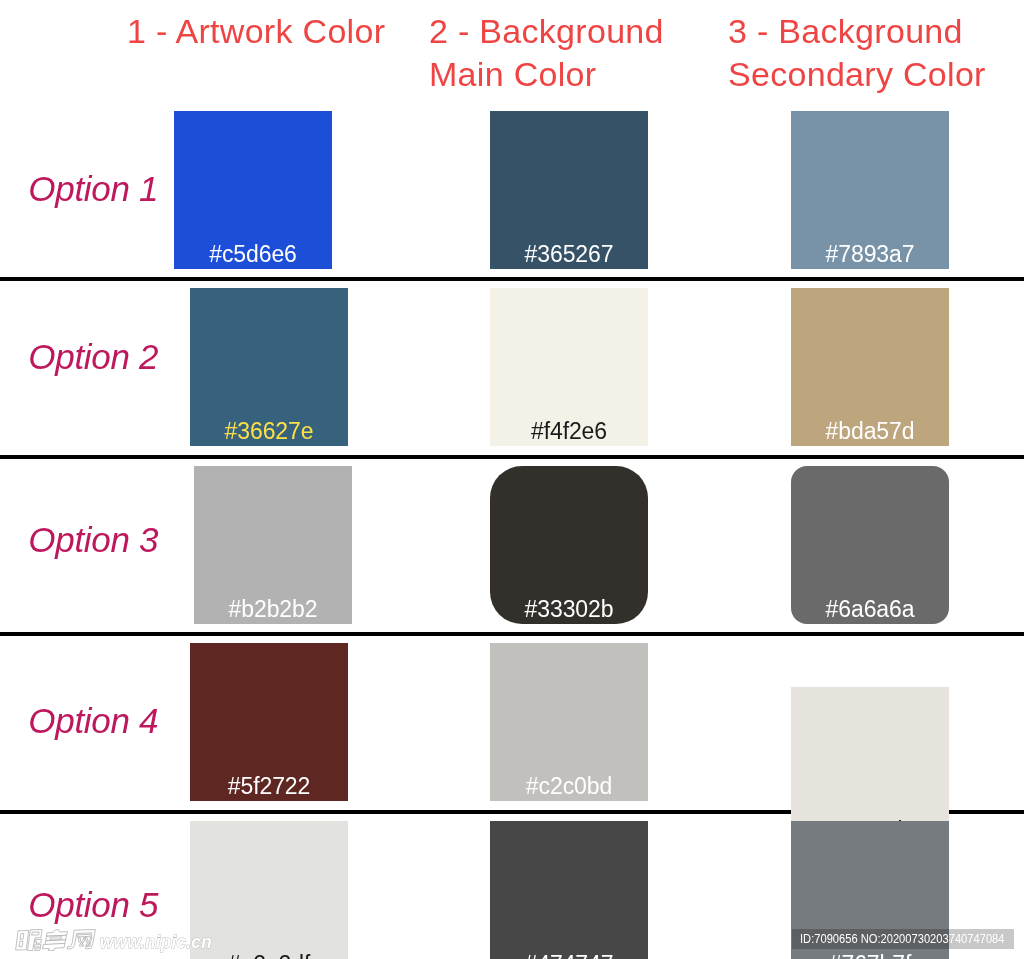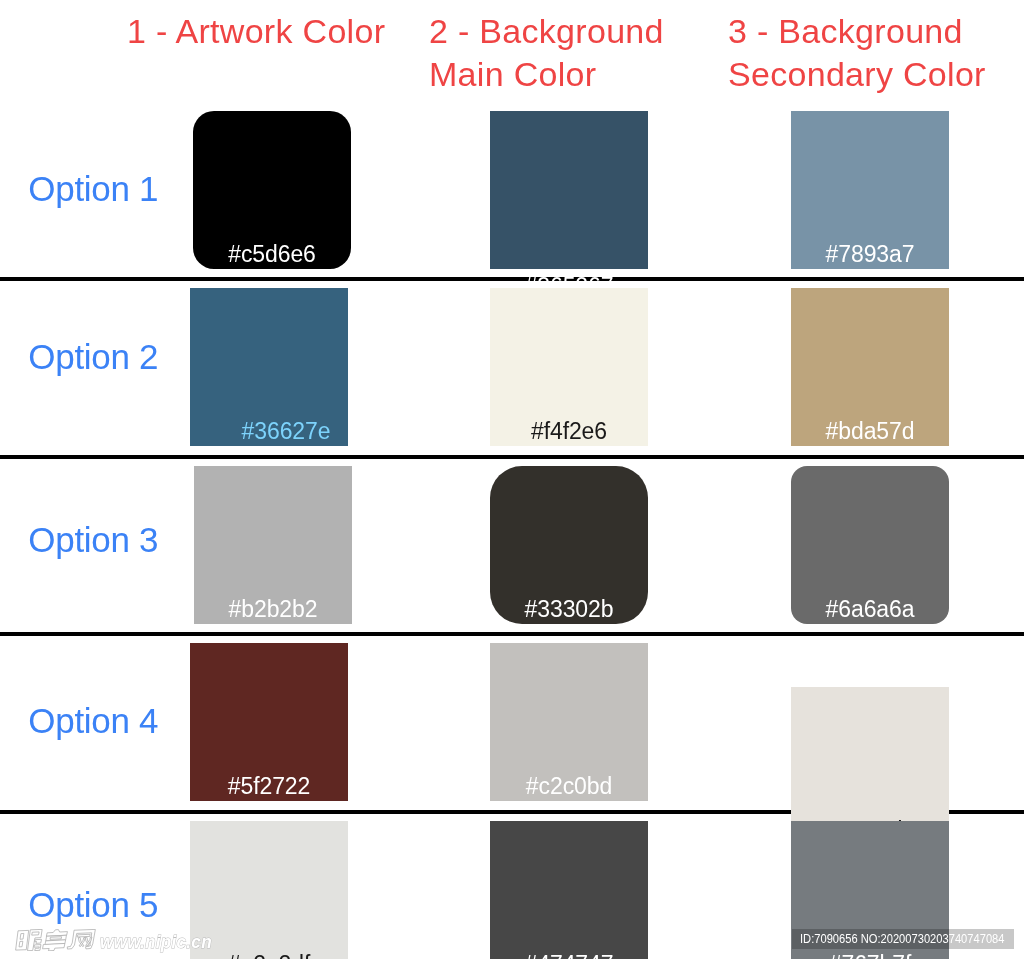--- a/index.html
+++ b/index.html
@@ -4,22 +4,22 @@
 <style>
   html,body{margin:0;padding:0;}
   body{width:1024px;height:959px;background:#ffffff;overflow:hidden;
        font-family:"Liberation Sans",sans-serif;position:relative;
        -webkit-font-smoothing:antialiased;}
   #sheet{position:absolute;left:0;top:0;width:1024px;height:959px;}
 
   .col-header{position:absolute;text-align:left;color:#ef4444;
        font-size:34px;line-height:43px;font-weight:400;letter-spacing:0.3px;}
 
-  .row-label{position:absolute;color:#3b82f6;font-size:35px;line-height:35px;
-       letter-spacing:-0.3px;white-space:nowrap;}
+  .row-label{position:absolute;color:#be185d;font-size:35px;line-height:35px;
+       letter-spacing:-0.3px;white-space:nowrap;font-style:italic;}
 
   .row-sep{position:absolute;left:0;width:1024px;height:4px;background:#000000;}
 
   .swatch{position:absolute;width:158px;height:158px;}
 
   #wm-logo{position:absolute;left:15.1px;top:928.7px;display:block;}
   #wm-site{position:absolute;left:99.9px;top:931.7px;font-size:19px;
        line-height:19px;font-weight:bold;font-style:italic;color:#ffffff;
        letter-spacing:0.3px;white-space:nowrap;display:inline-block;
        transform:scaleX(0.90);transform-origin:left top;
@@ -54,32 +54,32 @@
   <div class="row-label" style="left:28.3px;top:339.0px;">Option 2</div>
   <div class="row-label" style="left:28.3px;top:522.1px;">Option 3</div>
   <div class="row-label" style="left:28.3px;top:703.0px;">Option 4</div>
   <div class="row-label" style="left:28.3px;top:886.5px;">Option 5</div>
 
   <div class="row-sep" style="top:277px;"></div>
   <div class="row-sep" style="top:454.5px;"></div>
   <div class="row-sep" style="top:632px;"></div>
   <div class="row-sep" style="top:809.5px;"></div>
 
-  <div class="swatch" style="left:193px;top:111px;background:#000000;border-radius:21px;">
+  <div class="swatch" style="left:174px;top:111px;background:#1d4ed8;">
     <div class="swatch-label" style="color:#ffffff;">#c5d6e6</div>
   </div>
   <div class="swatch" style="left:490px;top:111px;background:#365267;">
-    <div class="swatch-label" style="color:#ffffff;margin-top:32px;">#365267</div>
+    <div class="swatch-label" style="color:#ffffff;">#365267</div>
   </div>
   <div class="swatch" style="left:791px;top:111px;background:#7893a7;">
     <div class="swatch-label" style="color:#ffffff;">#7893a7</div>
   </div>
 
   <div class="swatch" style="left:190px;top:288px;background:#36627e;">
-    <div class="swatch-label" style="color:#7dd3fc;padding-left:17px;">#36627e</div>
+    <div class="swatch-label" style="color:#fde047;">#36627e</div>
   </div>
   <div class="swatch" style="left:490px;top:288px;background:#f4f2e6;">
     <div class="swatch-label" style="color:#1a1a1a;">#f4f2e6</div>
   </div>
   <div class="swatch" style="left:791px;top:288px;background:#bda57d;">
     <div class="swatch-label" style="color:#ffffff;">#bda57d</div>
   </div>
 
   <div class="swatch" style="left:194px;top:466px;background:#b2b2b2;">
     <div class="swatch-label" style="color:#ffffff;">#b2b2b2</div>

